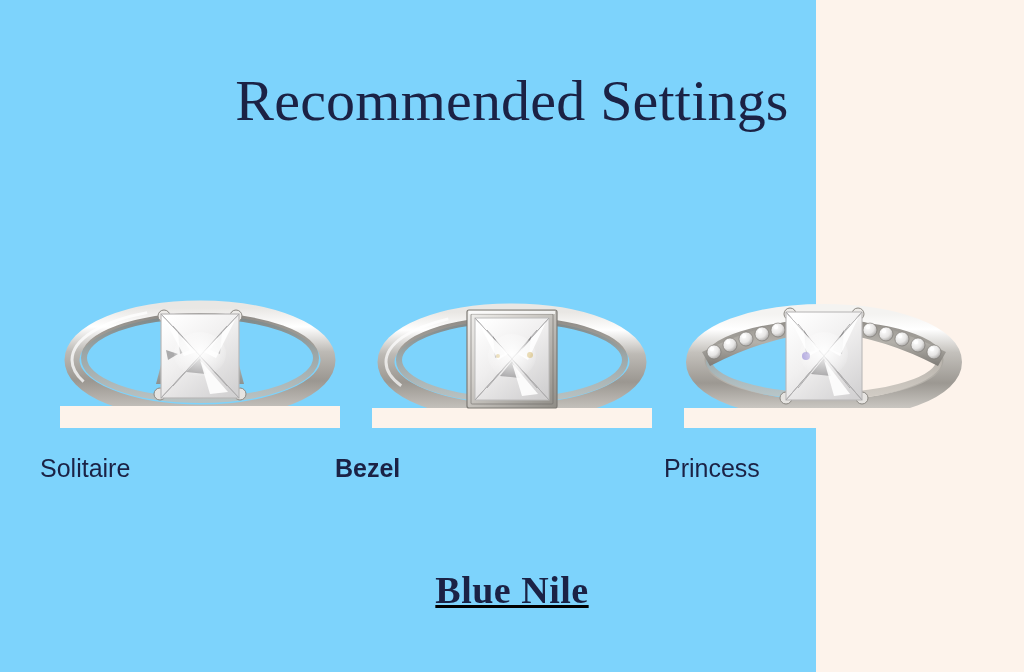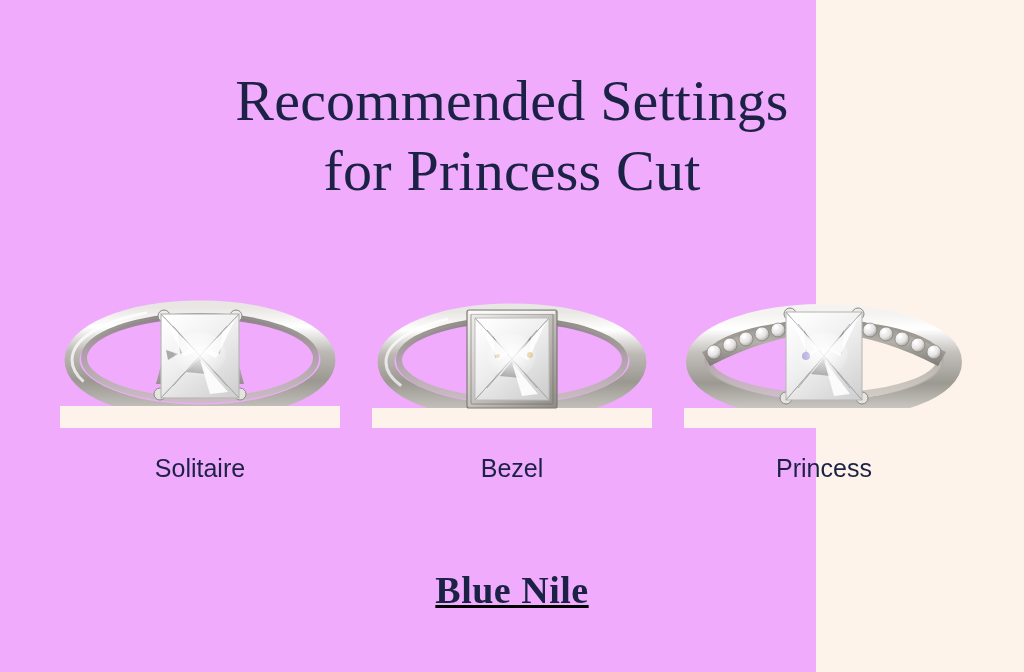--- a/index.html
+++ b/index.html
@@ -13,21 +13,21 @@
     overflow: hidden;
     background: #FDF3EB;
     font-family: "Liberation Sans", sans-serif;
     -webkit-font-smoothing: antialiased;
   }
 
   #page {
     position: relative;
     width: 816px;
     height: 672px;
-    background: #f0abfc;
+    background: #7dd3fc;
   }
 
   
   #title-block {
     position: absolute;
     left: 0;
     top: 66px;
     width: 1024px;
     text-align: center;
   }
@@ -73,28 +73,27 @@
     position: absolute;
     left: 0;
     top: 452px;
     width: 1024px;
     height: 36px;
   }
   .label-cell {
     position: absolute;
     top: 0;
     width: 320px;
-    text-align: center;
     font-family: "Liberation Sans", sans-serif;
     font-size: 25px;
     line-height: 32px;
     color: #1B2245;
   }
   .label-cell.c0 { left: 40px; }
-  .label-cell.c1 { left: 352px; }
+  .label-cell.c1 { left: 335px; font-weight: bold; }
   .label-cell.c2 { left: 664px; }
 
   
   #brand {
     position: absolute;
     left: 0;
     top: 568px;
     width: 1024px;
     text-align: center;
     text-decoration: underline;
@@ -108,21 +107,20 @@
     color: #1B2245;
   }
 </style>
 </head>
 <body>
 
 <div id="page">
 
   <div id="title-block">
     <div class="title-line">Recommended Settings</div>
-    <div class="title-line">for Princess Cut</div>
   </div>
 
   <div id="rings-row">
 
     <div class="ring-cell c0">
       <div class="ring-art">
         <svg viewBox="0 0 280 140" xmlns="http://www.w3.org/2000/svg">
           <defs>
             <linearGradient id="s-bandTop" x1="0" y1="0" x2="0" y2="1">
               <stop offset="0%" stop-color="#E9E7E4"></stop>

